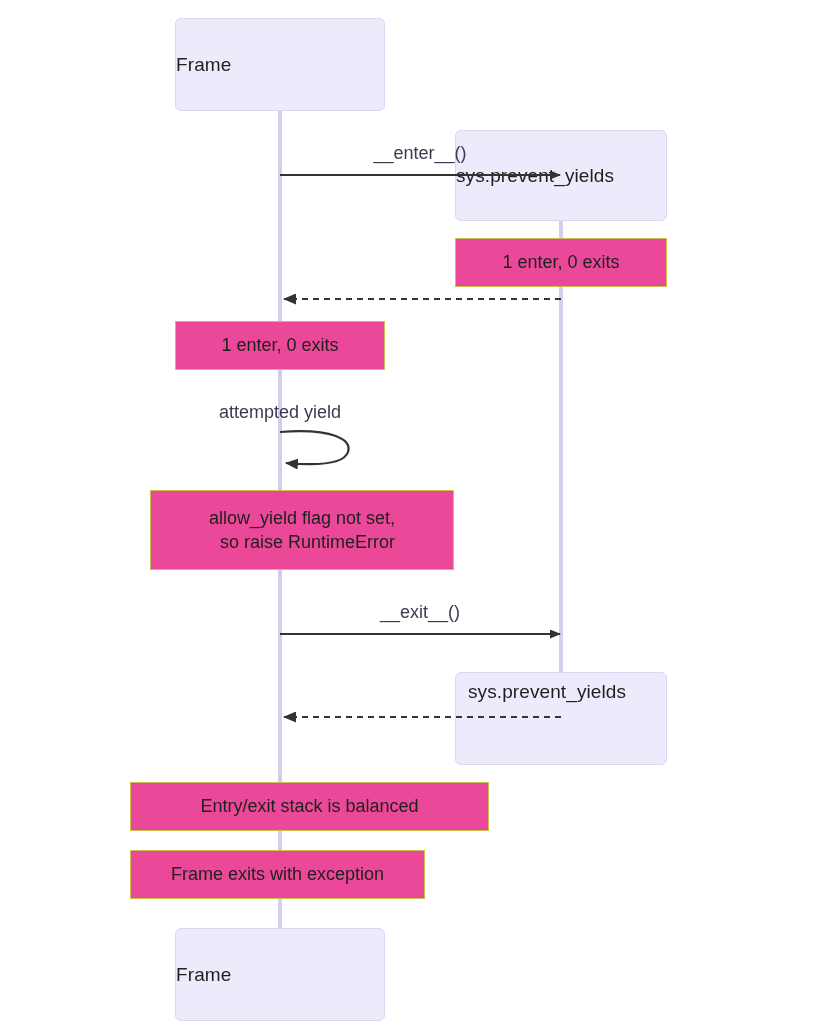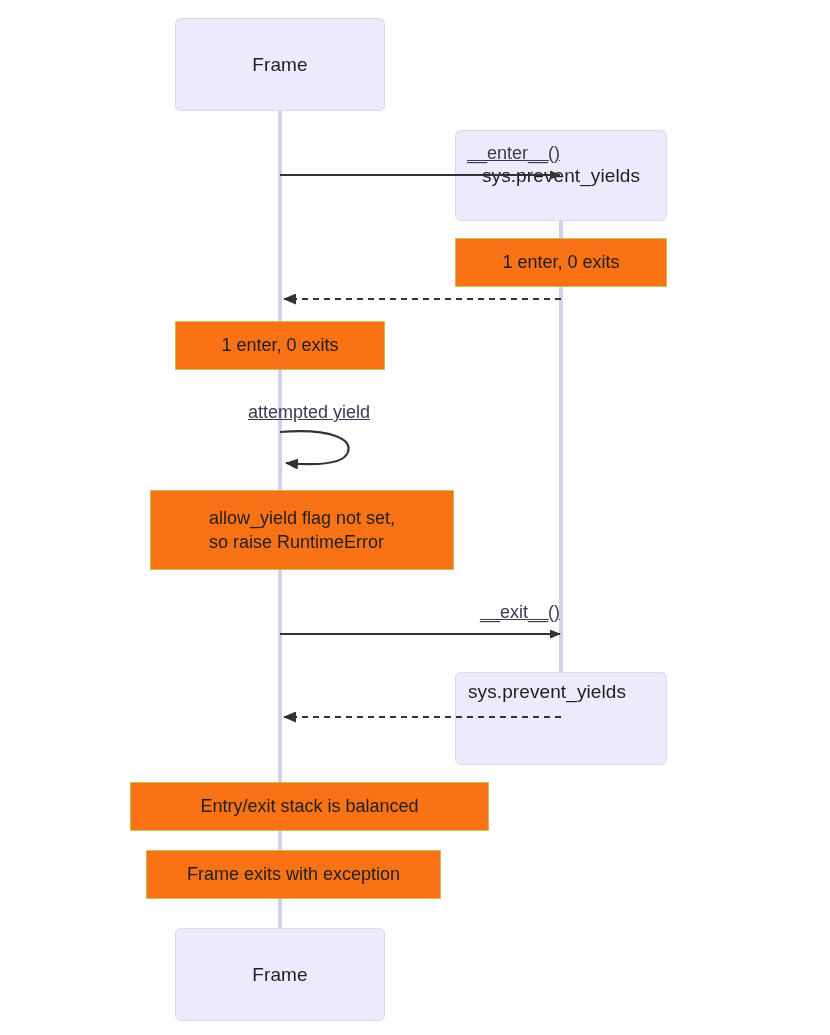--- a/index.html
+++ b/index.html
@@ -32,54 +32,53 @@
 
   
   .actor-box {
     position: absolute;
     box-sizing: border-box;
     background: #ecebfb;
     border: 1.4px solid #dcd6f5;
     border-radius: 6px;
     display: flex;
     align-items: center;
-    justify-content: center;
+    justify-content: flex-start;
     color: #1f1f1f;
     font-size: 19px;
     font-family: "Liberation Sans", sans-serif;
     letter-spacing: 0.1px;
   }
 
   
   .note-box {
     position: absolute;
     box-sizing: border-box;
-    background: #f97316;
+    background: #ec4899;
     border: 1.4px solid #c8bf4e;
     display: flex;
     align-items: center;
     justify-content: center;
-    text-align: left;
+    text-align: right;
     color: #1f1f1f;
     font-size: 18px;
     line-height: 1.35;
     font-family: "Liberation Sans", sans-serif;
     white-space: pre-line;
     padding: 0 6px;
   }
 
   
   .msg-label {
     position: absolute;
     color: #3a3a52;
     font-size: 18px;
     font-family: "Liberation Sans", sans-serif;
     white-space: nowrap;
-    text-align: right;
-    text-decoration: underline;
+    text-align: center;
   }
 
   svg.overlay {
     position: absolute;
     top: 0;
     left: 0;
     width: 830px;
     height: 1035px;
     pointer-events: none;
   }
@@ -138,15 +137,15 @@
   <div class="note-box" style="left:455px; top:238px; width:212px; height:49px;">1 enter, 0 exits</div>
 
   <div class="note-box" style="left:175px; top:321px; width:210px; height:49px;">1 enter, 0 exits</div>
 
   <div class="note-box" style="left:150px; top:490px; width:304px; height:80px;">allow_yield flag not set,
 so raise RuntimeError</div>
 
 
   <div class="note-box" style="left:130px; top:782px; width:359px; height:49px;">Entry/exit stack is balanced</div>
 
-  <div class="note-box" style="left:130px; top:850px; width:295px; height:49px;margin-left:16px;">Frame exits with exception</div>
+  <div class="note-box" style="left:130px; top:850px; width:295px; height:49px;">Frame exits with exception</div>
 
 </div>
 
 </body></html>

